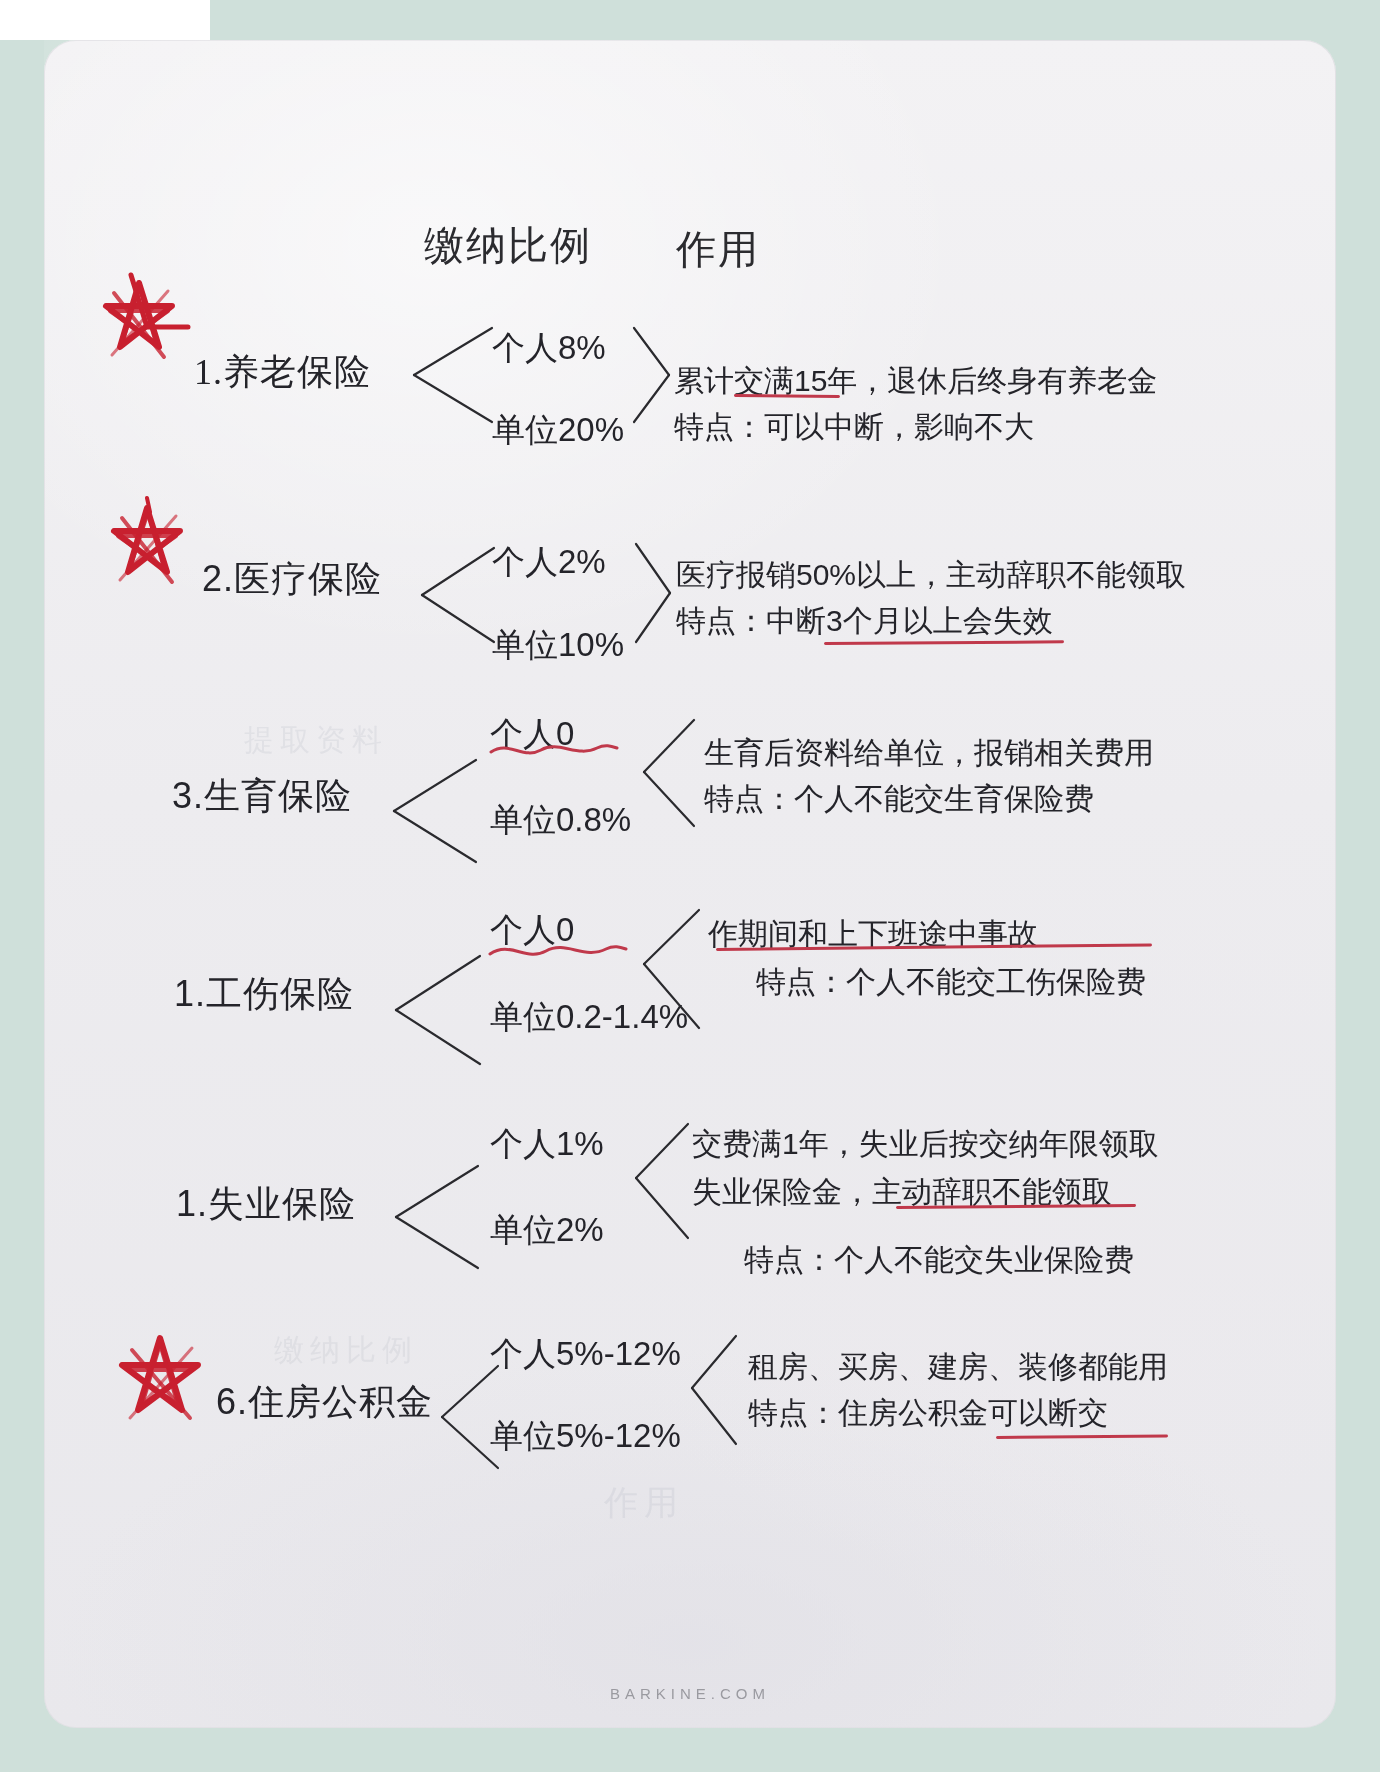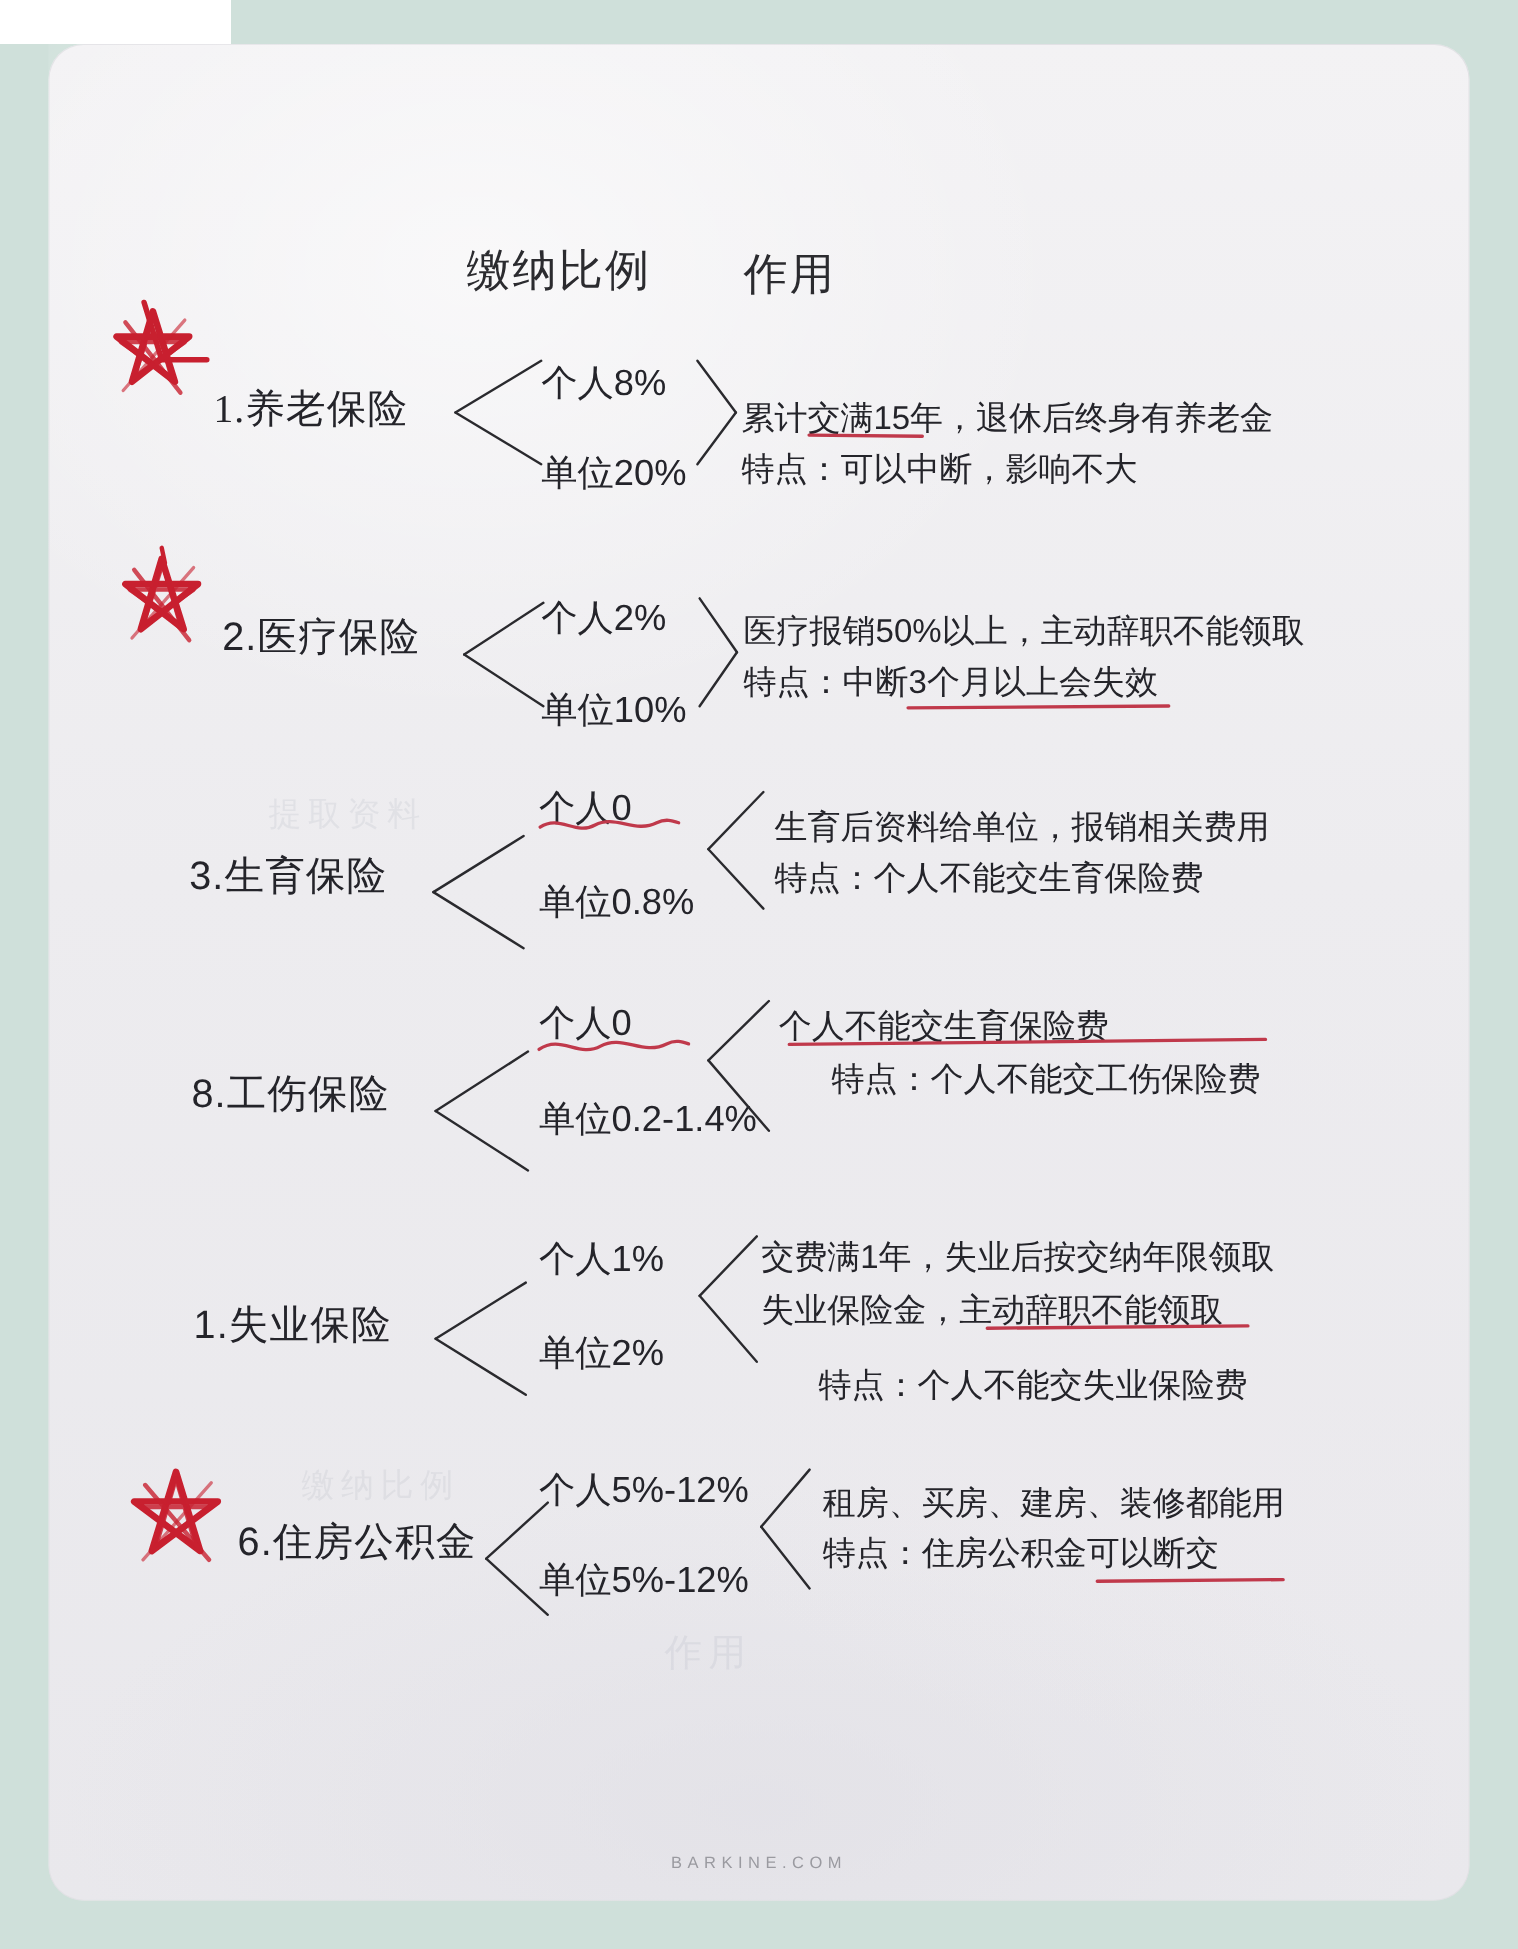--- a/index.html
+++ b/index.html
@@ -236,41 +236,41 @@
       <path d="M50 114 L0 60"></path>
     </svg>
 
     <div class="desc" style="left:660px; top:690px;">
       <span class="l1">生育后资料给单位，报销相关费用</span>
       <span class="l2">特点：个人不能交生育保险费</span>
     </div>
   </div>
 
   <div class="row">
-    <div class="name" style="left:130px; top:930px;">8.工伤保险</div>
+    <div class="name" style="left:130px; top:930px;">1.工伤保险</div>
 
     <svg class="brace" style="left:352px; top:908px;" width="120" height="124" viewBox="0 0 120 124">
       <path d="M0 62 L84 8"></path>
       <path d="M0 62 L84 116"></path>
     </svg>
 
     <div class="ratio" style="left:446px; top:868px;">个人0</div>
     <div class="ratio" style="left:446px; top:955px;">单位0.2-1.4%</div>
 
     <svg class="squiggle" style="left:444px; top:898px;" width="140" height="26" viewBox="0 0 140 26">
       <path d="M2 16 C 22 2, 38 24, 58 13 C 78 2, 96 22, 118 11 C 126 7, 132 9, 138 11" stroke="#c0394b" stroke-width="3" fill="none" stroke-linecap="round"></path>
     </svg>
 
     <svg class="brace" style="left:600px; top:862px;" width="70" height="132" viewBox="0 0 70 132">
       <path d="M55 8 L0 62"></path>
       <path d="M55 126 L0 62"></path>
     </svg>
 
     <div class="desc" style="left:664px; top:870px; line-height:48px;">
-      <span class="l2">个人不能交生育保险费</span>
+      <span class="l2">作期间和上下班途中事故</span>
       <span class="l2" style="margin-left:48px;">特点：个人不能交工伤保险费</span>
     </div>
     <div class="underline" style="left:672px; top:908px; width:436px; transform:rotate(-.6deg);"></div>
   </div>
 
   <div class="row">
     <div class="name" style="left:132px; top:1140px;">1.失业保险</div>
 
     <svg class="brace" style="left:352px; top:1118px;" width="120" height="118" viewBox="0 0 120 118">
       <path d="M0 59 L82 8"></path>

